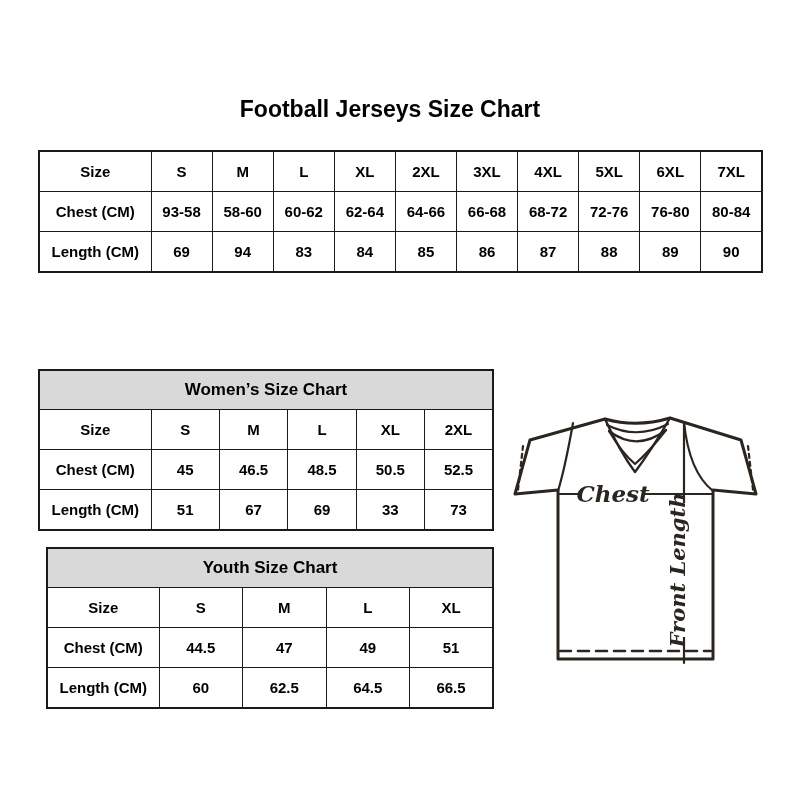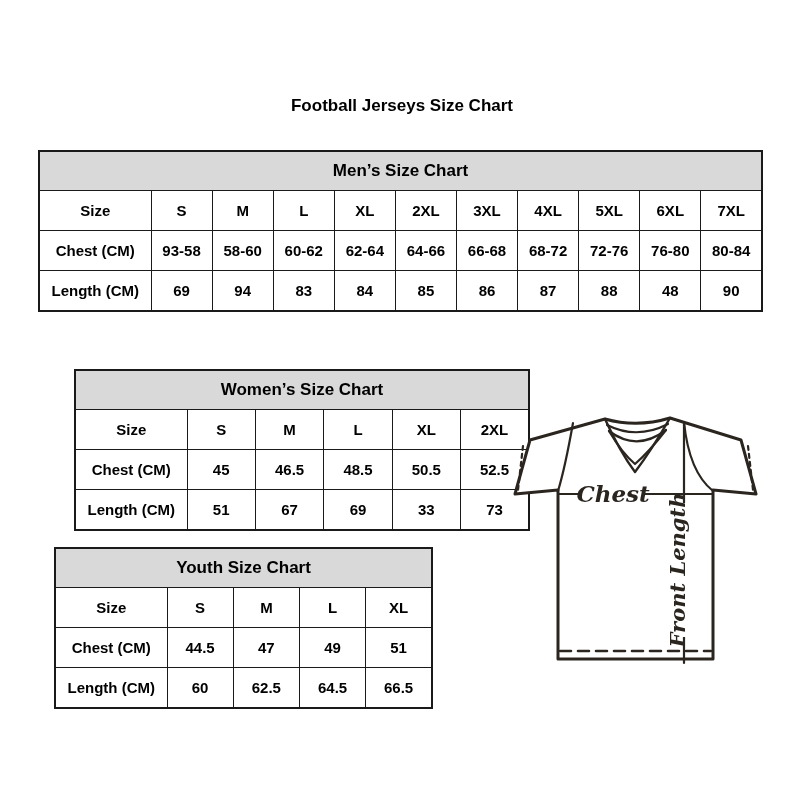--- a/index.html
+++ b/index.html
@@ -17,24 +17,23 @@
     overflow: hidden;
     font-family: "Liberation Sans", sans-serif;
     color: var(--text);
   }
   .title {
     position: absolute;
     top: 96px;
     left: 0;
     width: 780px;
     text-align: center;
-    font-size: 17px;
+    font-size: 23px;
     font-weight: bold;
     color: var(--text);
-    padding-left: 12px;
   }
   table.size-table {
     position: absolute;
     border-collapse: collapse;
     table-layout: fixed;
     background: #ffffff;
     border: 2px solid var(--table-border);
   }
   .size-table th, .size-table td {
     border: 1px solid var(--table-border);
@@ -47,22 +46,22 @@
     height: 39px;
     font-family: "Liberation Sans", sans-serif;
   }
   .size-table th.tbl-title {
     background: var(--table-header-bg);
     font-size: 17px;
     height: 38px;
   }
   .size-table col.label-col { width: 112px; }
   #mens-table   { left: 38px; top: 150px; width: 725px; }
-  #womens-table { left: 38px; top: 369px; width: 456px; margin-left: 36px; }
-  #youth-table  { left: 54px; top: 547px; width: 379px; }
+  #womens-table { left: 38px; top: 369px; width: 456px; }
+  #youth-table  { left: 46px; top: 547px; width: 448px; }
   #jersey { position: absolute; left: 503px; top: 406px; }
 </style>
 </head>
 <body>
 
 <div class="page">
 
   <div class="title">Football Jerseys Size Chart</div>
 
   <table class="size-table" id="mens-table">
@@ -73,23 +72,20 @@
         <col>
         <col>
         <col>
         <col>
         <col>
         <col>
         <col>
         <col>
       </colgroup>
       <tbody>
-        <tr>
-          <th colspan="11" class="tbl-title">Men’s Size Chart</th>
-        </tr>
         <tr>
           <th>Size</th>
           <td>S</td>
           <td>M</td>
           <td>L</td>
           <td>XL</td>
           <td>2XL</td>
           <td>3XL</td>
           <td>4XL</td>
           <td>5XL</td>
@@ -112,21 +108,21 @@
         <tr>
           <th>Length (CM)</th>
           <td>69</td>
           <td>94</td>
           <td>83</td>
           <td>84</td>
           <td>85</td>
           <td>86</td>
           <td>87</td>
           <td>88</td>
-          <td>48</td>
+          <td>89</td>
           <td>90</td>
         </tr>
       </tbody>
     </table>
 
   <table class="size-table" id="womens-table">
       <colgroup>
         <col class="label-col">
         <col>
         <col>

